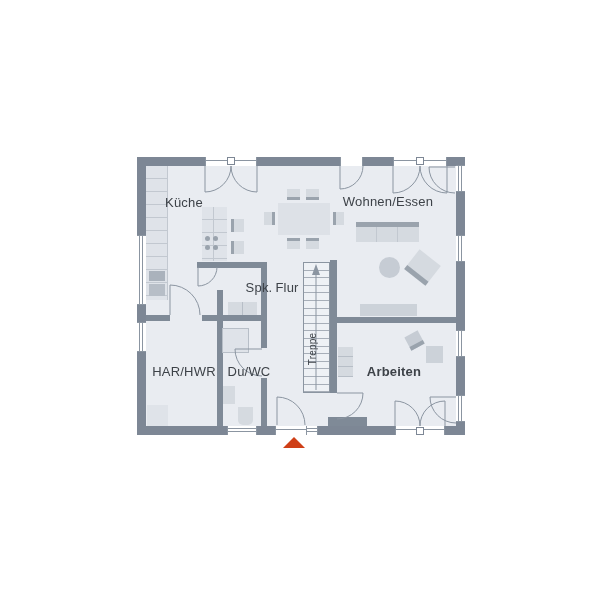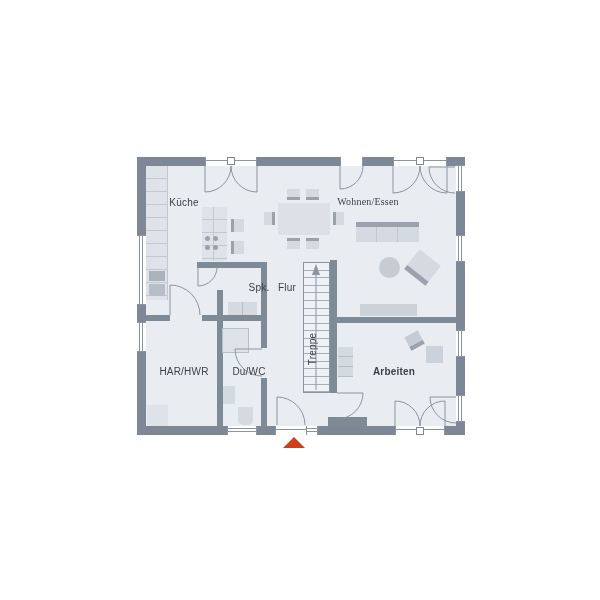--- a/index.html
+++ b/index.html
@@ -21,21 +21,21 @@
     background:linear-gradient(to bottom,#ffffff 0 2px,#8b95a1 2px 3px,#ffffff 3px 5px,#8b95a1 5px 6px,#ffffff 6px 9px);
     border-left:1px solid #8b95a1;border-right:1px solid #8b95a1;box-sizing:border-box;
   }
   .opening-h{background:#ffffff;border-left:1px solid #8b95a1;border-right:1px solid #8b95a1;box-sizing:border-box;}
   .opening-h.lined{background:linear-gradient(to bottom,#ffffff 0 3px,#8b95a1 3px 4px,#ffffff 4px 9px);}
   .csq{position:absolute;width:6px;height:6px;border:1px solid #7d8795;background:#fff;left:50%;transform:translateX(-50%);}
   .furn{background:#d5dae0;}
   .furn-light{background:#dfe3e9;}
   .furn-mid{background:#c6ccd4;}
   .label{
-    position:absolute;color:#3d4248;font-size:10px;letter-spacing:0.2px;
+    position:absolute;color:#3d4248;font-size:13px;letter-spacing:0.2px;
     transform:translate(-50%,-50%);white-space:nowrap;
   }
   .label.vert{
     transform:translate(-50%,-50%) rotate(-90deg);font-size:10px;
   }
   .stairs{
     background:repeating-linear-gradient(to bottom,#eef1f5 0 6.6px,#a7aeb8 6.6px 7.6px);
     border:1px solid #8b95a1;box-sizing:border-box;
   }
   .seg-v{background:repeating-linear-gradient(to bottom,#dfe3e9 0 12px,#c2c8d0 12px 13px);border-right:1px solid #c2c8d0;box-sizing:border-box;}
@@ -164,21 +164,21 @@
     <path d="M445,426 V401 M445,401 A25 25 0 0 0 420,426"></path>
 
     <path d="M456,397 H430 M430,397 A26 26 0 0 0 456,423"></path>
 
     <path d="M316,390 V272"></path>
   </g>
   <polygon points="312,275 320,275 316,264" fill="#8b95a1"></polygon>
 </svg>
 
 <div class="label" style="left:184px;top:202px;">Küche</div>
-<div class="label" style="left:368px;top:201px;font-family:Liberation Serif, serif;">Wohnen/Essen</div>
+<div class="label" style="left:388px;top:201px;">Wohnen/Essen</div>
 <div class="label" style="left:241px;top:287px;padding-left:36px;">Spk.</div>
 <div class="label" style="left:287px;top:287px;">Flur</div>
 <div class="label vert" style="left:312px;top:349px;">Treppe</div>
 <div class="label" style="left:184px;top:371px;">HAR/HWR</div>
 <div class="label" style="left:249px;top:371px;">Du/WC</div>
 <div class="label" style="left:394px;top:371px;font-weight:bold;">Arbeiten</div>
 
 <div class="abs tri" style="left:283px;top:437px;"></div>
 
 </body></html>

